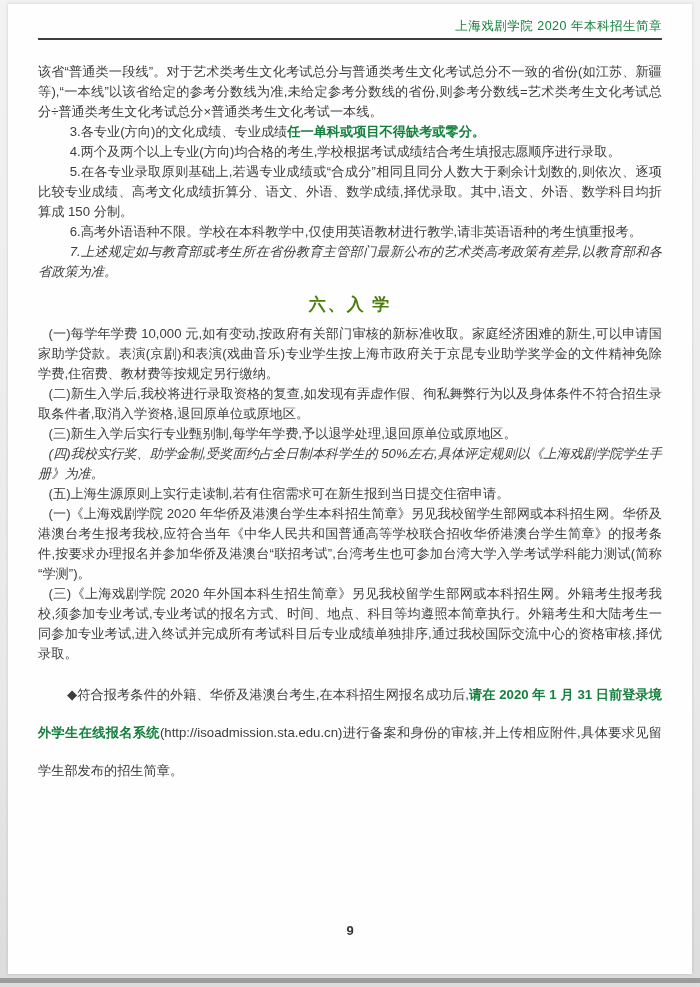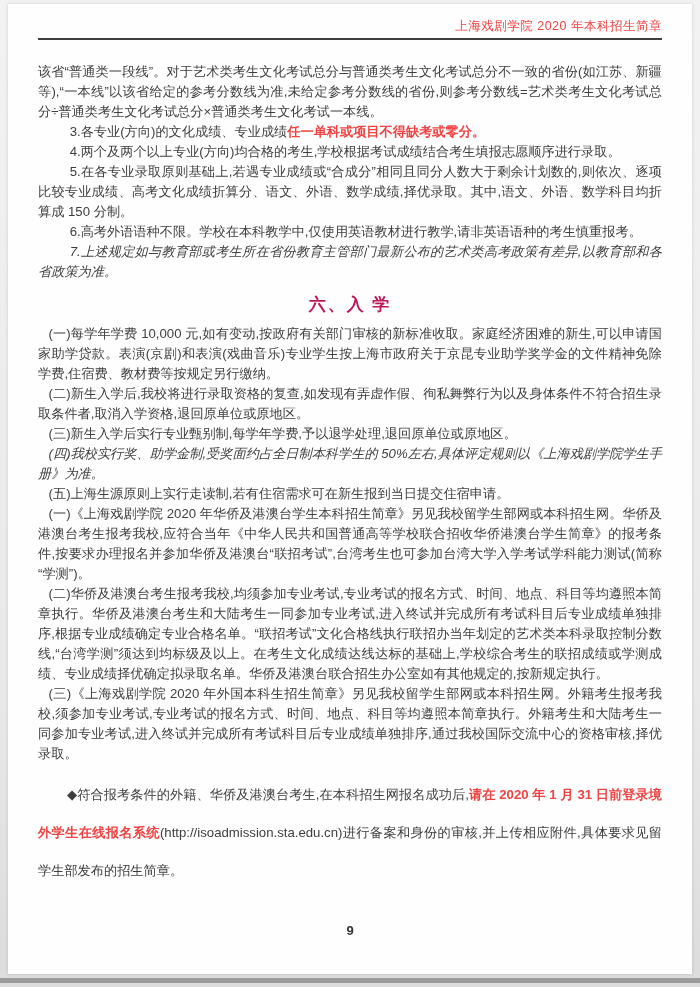--- a/index.html
+++ b/index.html
@@ -20,43 +20,43 @@
   }
   .bottom-edge {
     position:absolute; left:0; bottom:4px; width:100%; height:5px;
     background:#9c9c9c;
   }
   .page-header {
     margin:14px 30px 0 30px;
     padding-bottom:3px;
     border-bottom:2px solid #3f3f3f;
     text-align:right;
-    color:#ef4444;
+    color:#15803d;
     font-size:12.5px;
     letter-spacing:.5px;
     white-space:nowrap;
   }
   .doc-body {
     margin:22px 30px 0 30px;
     color:#3d3d3d;
     font-size:13.2px;
     line-height:20px;
     text-align:justify;
   }
   .para { margin:0; }
   .para.spaced { margin-top:12px; line-height:38px; }
   .sec-heading {
     text-align:center;
     font-size:17px;
     font-weight:bold;
-    color:#be185d;
+    color:#4d7c0f;
     margin:13px 0 9px 0;
     letter-spacing:2px;
   }
-  .em { color:#ef4444; font-weight:bold; }
+  .em { color:#15803d; font-weight:bold; }
   .page-number {
     position:absolute; left:0; bottom:36px; width:100%;
     text-align:center; font-size:13px; font-weight:bold; color:#333;
   }
 </style>
 </head>
 <body>
 
 <div class="scan">
   <div class="sheet">
@@ -68,20 +68,19 @@
         <p class="para" style="text-indent: 2.4em;"><span>5.在各专业录取原则基础上,若遇专业成绩或“合成分”相同且同分人数大于剩余计划数的,则依次、逐项比较专业成绩、高考文化成绩折算分、语文、外语、数学成绩,择优录取。其中,语文、外语、数学科目均折算成 150 分制。</span></p>
         <p class="para" style="text-indent: 2.4em;"><span>6.高考外语语种不限。学校在本科教学中,仅使用英语教材进行教学,请非英语语种的考生慎重报考。</span></p>
         <p class="para" style="text-indent: 2.4em; font-style: italic;"><span>7.上述规定如与教育部或考生所在省份教育主管部门最新公布的艺术类高考政策有差异,以教育部和各省政策为准。</span></p>
         <h2 class="sec-heading">六、入  学</h2>
         <p class="para" style="text-indent: 0.8em;"><span>(一)每学年学费 10,000 元,如有变动,按政府有关部门审核的新标准收取。家庭经济困难的新生,可以申请国家助学贷款。表演(京剧)和表演(戏曲音乐)专业学生按上海市政府关于京昆专业助学奖学金的文件精神免除学费,住宿费、教材费等按规定另行缴纳。</span></p>
         <p class="para" style="text-indent: 0.8em;"><span>(二)新生入学后,我校将进行录取资格的复查,如发现有弄虚作假、徇私舞弊行为以及身体条件不符合招生录取条件者,取消入学资格,退回原单位或原地区。</span></p>
         <p class="para" style="text-indent: 0.8em;"><span>(三)新生入学后实行专业甄别制,每学年学费,予以退学处理,退回原单位或原地区。</span></p>
         <p class="para" style="text-indent: 0.8em; font-style: italic;"><span>(四)我校实行奖、助学金制,受奖面约占全日制本科学生的 50%左右,具体评定规则以《上海戏剧学院学生手册》为准。</span></p>
         <p class="para" style="text-indent: 0.8em;"><span>(五)上海生源原则上实行走读制,若有住宿需求可在新生报到当日提交住宿申请。</span></p>
         <p class="para" style="text-indent: 0.8em;"><span>(一)《上海戏剧学院 2020 年华侨及港澳台学生本科招生简章》另见我校留学生部网或本科招生网。华侨及港澳台考生报考我校,应符合当年《中华人民共和国普通高等学校联合招收华侨港澳台学生简章》的报考条件,按要求办理报名并参加华侨及港澳台“联招考试”,台湾考生也可参加台湾大学入学考试学科能力测试(简称“学测”)。</span></p>
-        <p class="para" style="text-indent: 0.8em;"><span>(二)华侨及港澳台考生报考我校,均须参加专业考试,专业考试的报名方式、时间、地点、科目等均遵照本简章执行。华侨及港澳台考生和大陆考生一同参加专业考试,进入终试并完成所有考试科目后专业成绩单独排序,根据专业成绩确定专业合格名单。“联招考试”文化合格线执行联招办当年划定的艺术类本科录取控制分数线,“台湾学测”须达到均标级及以上。在考生文化成绩达线达标的基础上,学校综合考生的联招成绩或学测成绩、专业成绩择优确定拟录取名单。华侨及港澳台联合招生办公室如有其他规定的,按新规定执行。</span></p>
         <p class="para" style="text-indent: 0.8em;"><span>(三)《上海戏剧学院 2020 年外国本科生招生简章》另见我校留学生部网或本科招生网。外籍考生报考我校,须参加专业考试,专业考试的报名方式、时间、地点、科目等均遵照本简章执行。外籍考生和大陆考生一同参加专业考试,进入终试并完成所有考试科目后专业成绩单独排序,通过我校国际交流中心的资格审核,择优录取。</span></p>
         <p class="para spaced" style="text-indent: 2.2em;"><span>◆符合报考条件的外籍、华侨及港澳台考生,在本科招生网报名成功后,</span><span class="em">请在 2020 年 1 月 31 日前登录境外学生在线报名系统</span><span>(http://isoadmission.sta.edu.cn)进行备案和身份的审核,并上传相应附件,具体要求见留学生部发布的招生简章。</span></p>
       </div>
     <div class="page-number">9</div>
   </div>
   <div class="bottom-edge"></div>
 </div>
 
 </body></html>

